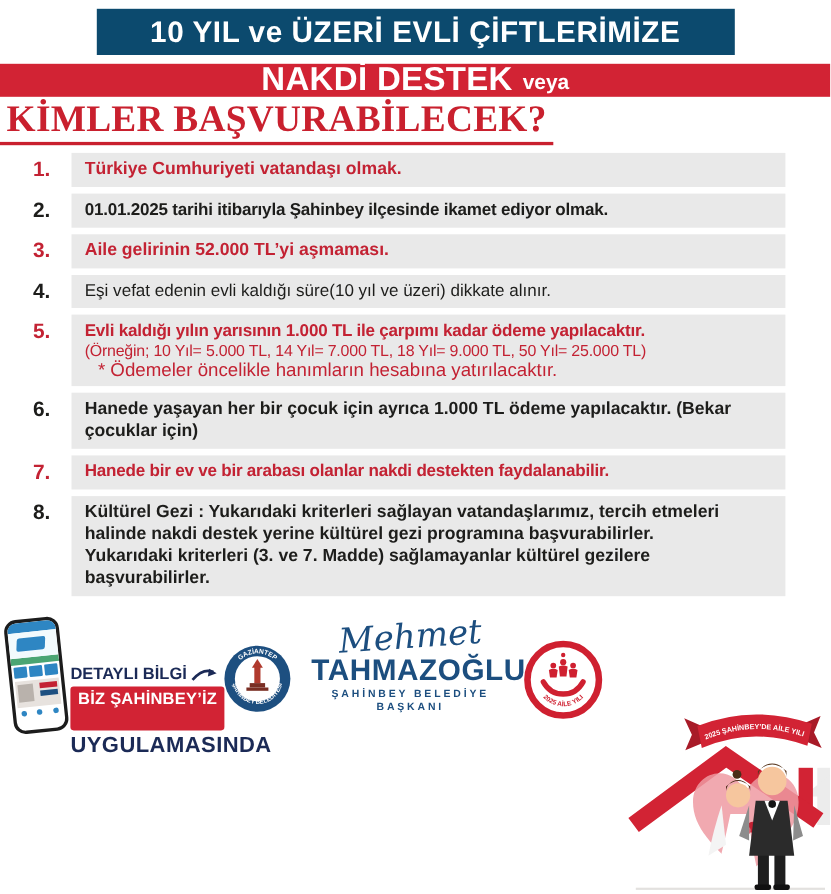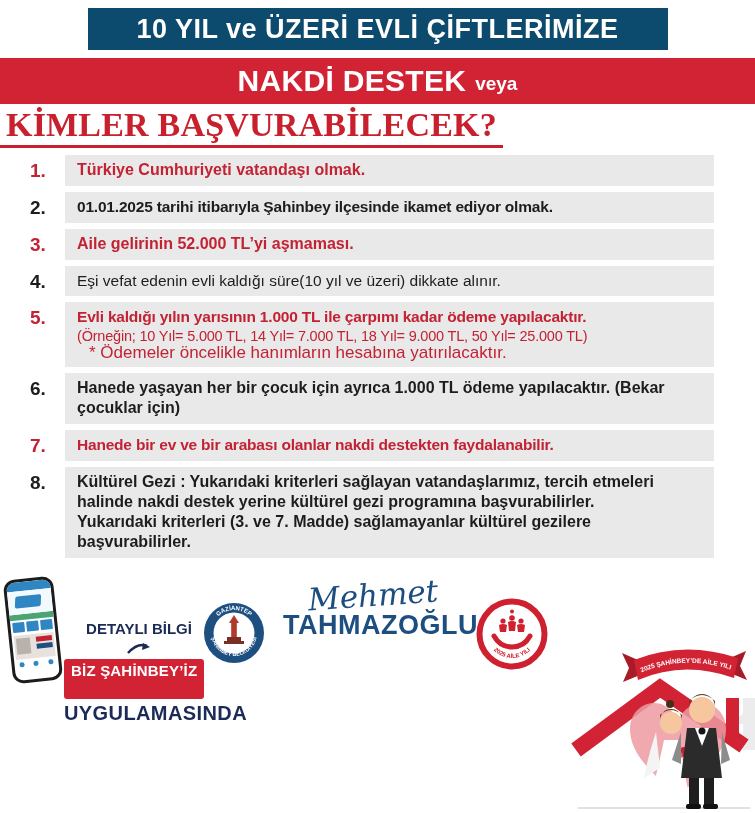--- a/index.html
+++ b/index.html
@@ -7,21 +7,21 @@
     position:relative;width:755px;height:813px;overflow:hidden;background:#fff;
     font-family:"Liberation Sans", sans-serif;
   }
   
   .banner-blue{
     margin:8px auto 0;width:580px;height:42px;background:#0c4a6e;color:#fff;
     display:flex;align-items:center;justify-content:center;
     font-weight:bold;font-size:27px;letter-spacing:.5px;white-space:nowrap;
   }
   .banner-red{
-    margin-top:8px;height:46px;background:#D22334;color:#fff;
+    margin-top:8px;height:30px;background:#D22334;color:#fff;
     display:flex;align-items:center;justify-content:center;gap:9px;
     font-weight:bold;white-space:nowrap;
   }
   .banner-red .big{font-size:30px;letter-spacing:.3px;}
   .banner-red .small{font-size:19px;padding-top:6px;}
   .page-title{
     text-align:left;margin-top:2px;font-family:Liberation Serif, serif;
   }
   .page-title span{
     display:inline-block;color:#C9202E;font-weight:bold;font-size:34px;
@@ -60,21 +60,21 @@
   .ph-green{height:6px;background:#4AA573;}
   .ph-tiles{display:flex;gap:2px;padding:2px;}
   .ph-tiles div{flex:1;height:10px;background:#2E86C3;border-radius:1px;}
   .ph-card{height:24px;margin:1px 2px;background:#E7E2DE;position:relative;}
   .ph-card .red1{position:absolute;right:2px;top:3px;width:16px;height:5px;background:#C32233;}
   .ph-card .red2{position:absolute;right:2px;top:10px;width:16px;height:5px;background:#1D4F80;}
   .ph-card .pic{position:absolute;left:2px;top:3px;width:14px;height:16px;background:#B9B2AC;}
   .ph-nav{display:flex;justify-content:space-around;padding-top:2px;}
   .ph-nav div{width:5px;height:5px;border-radius:50%;background:#2E86C3;}
   .info{position:absolute;left:64px;top:56px;width:150px;}
-  .info .l1{color:#1B2A56;font-weight:bold;font-size:15px;display:flex;align-items:center;gap:3px;flex-direction:column;}
+  .info .l1{color:#1B2A56;font-weight:bold;font-size:15px;display:flex;align-items:center;gap:3px;}
   .info .badge{
     display:inline-block;background:#D22334;color:#fff;font-weight:bold;font-size:15px;
     padding:3px 7px 20px;border-radius:3px;margin:3px 0;letter-spacing:.2px;white-space:nowrap;
   }
   .info .l3{color:#1B2A56;font-weight:bold;font-size:20px;letter-spacing:.4px;}
   .muni-logo{position:absolute;left:203px;top:38px;width:62px;height:62px;}
   .signature{position:absolute;left:283px;top:16px;width:180px;text-align:center;color:#1C4E7F;}
   .signature .script{font-family:"DejaVu Serif", serif;font-style:italic;font-size:31px;line-height:30px;transform:rotate(-4deg);}
   .signature .surname{font-weight:bold;font-size:27px;line-height:30px;letter-spacing:.5px;}
   .signature .role{font-weight:bold;font-size:9.5px;letter-spacing:2.6px;margin-top:2px;}
@@ -253,20 +253,21 @@
         <path d="M26,21 L31,13 L36,21 Z" fill="#B03A2E"></path>
         <rect x="28.2" y="20" width="5.6" height="15" fill="#B03A2E"></rect>
         <rect x="24" y="35" width="14" height="4" fill="#7A2E24"></rect>
         <rect x="21" y="39" width="20" height="3" fill="#7A2E24"></rect>
       </g>
     </svg>
 
     <div class="signature">
       <div class="script">Mehmet</div>
       <div class="surname">TAHMAZOĞLU</div>
+      <div class="role">ŞAHİNBEY BELEDİYE BAŞKANI</div>
     </div>
 
     <svg class="family-logo" viewBox="0 0 72 72">
       <circle cx="36" cy="36" r="32.5" fill="#FFFFFF" stroke="#CF2030" stroke-width="6"></circle>
       <g>
         <circle cx="36" cy="13.5" r="2" fill="#CF2030"></circle>
         <circle cx="27" cy="23" r="2.6" fill="#CF2030"></circle>
         <circle cx="36" cy="20" r="2.8" fill="#CF2030"></circle>
         <circle cx="45" cy="23" r="2.6" fill="#CF2030"></circle>
         <path d="M23,27 Q27,25 31,27 L30,34 L24,34 Z" fill="#CF2030"></path>

